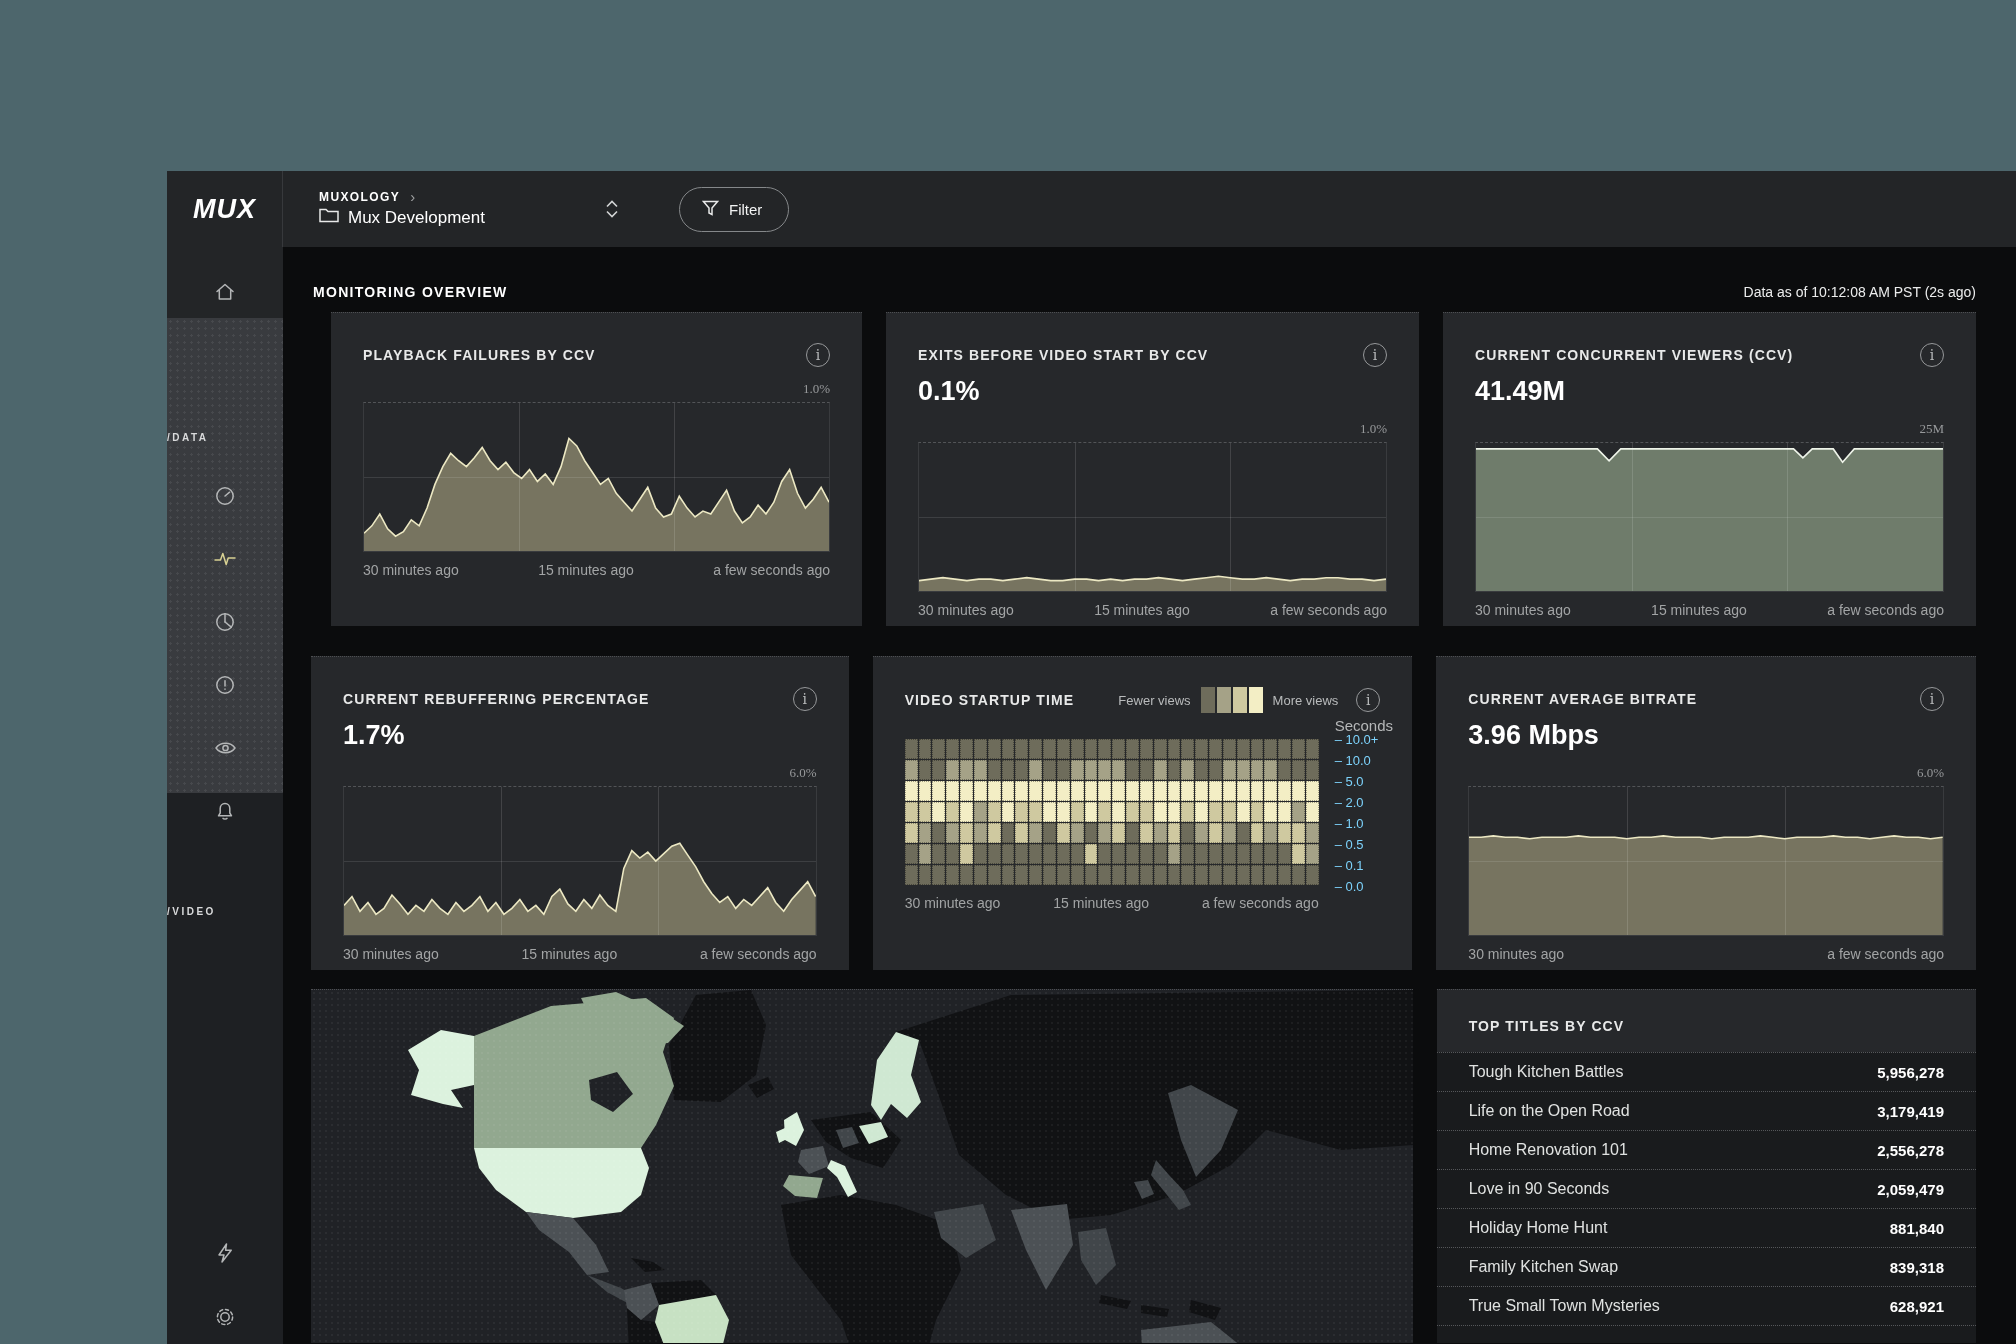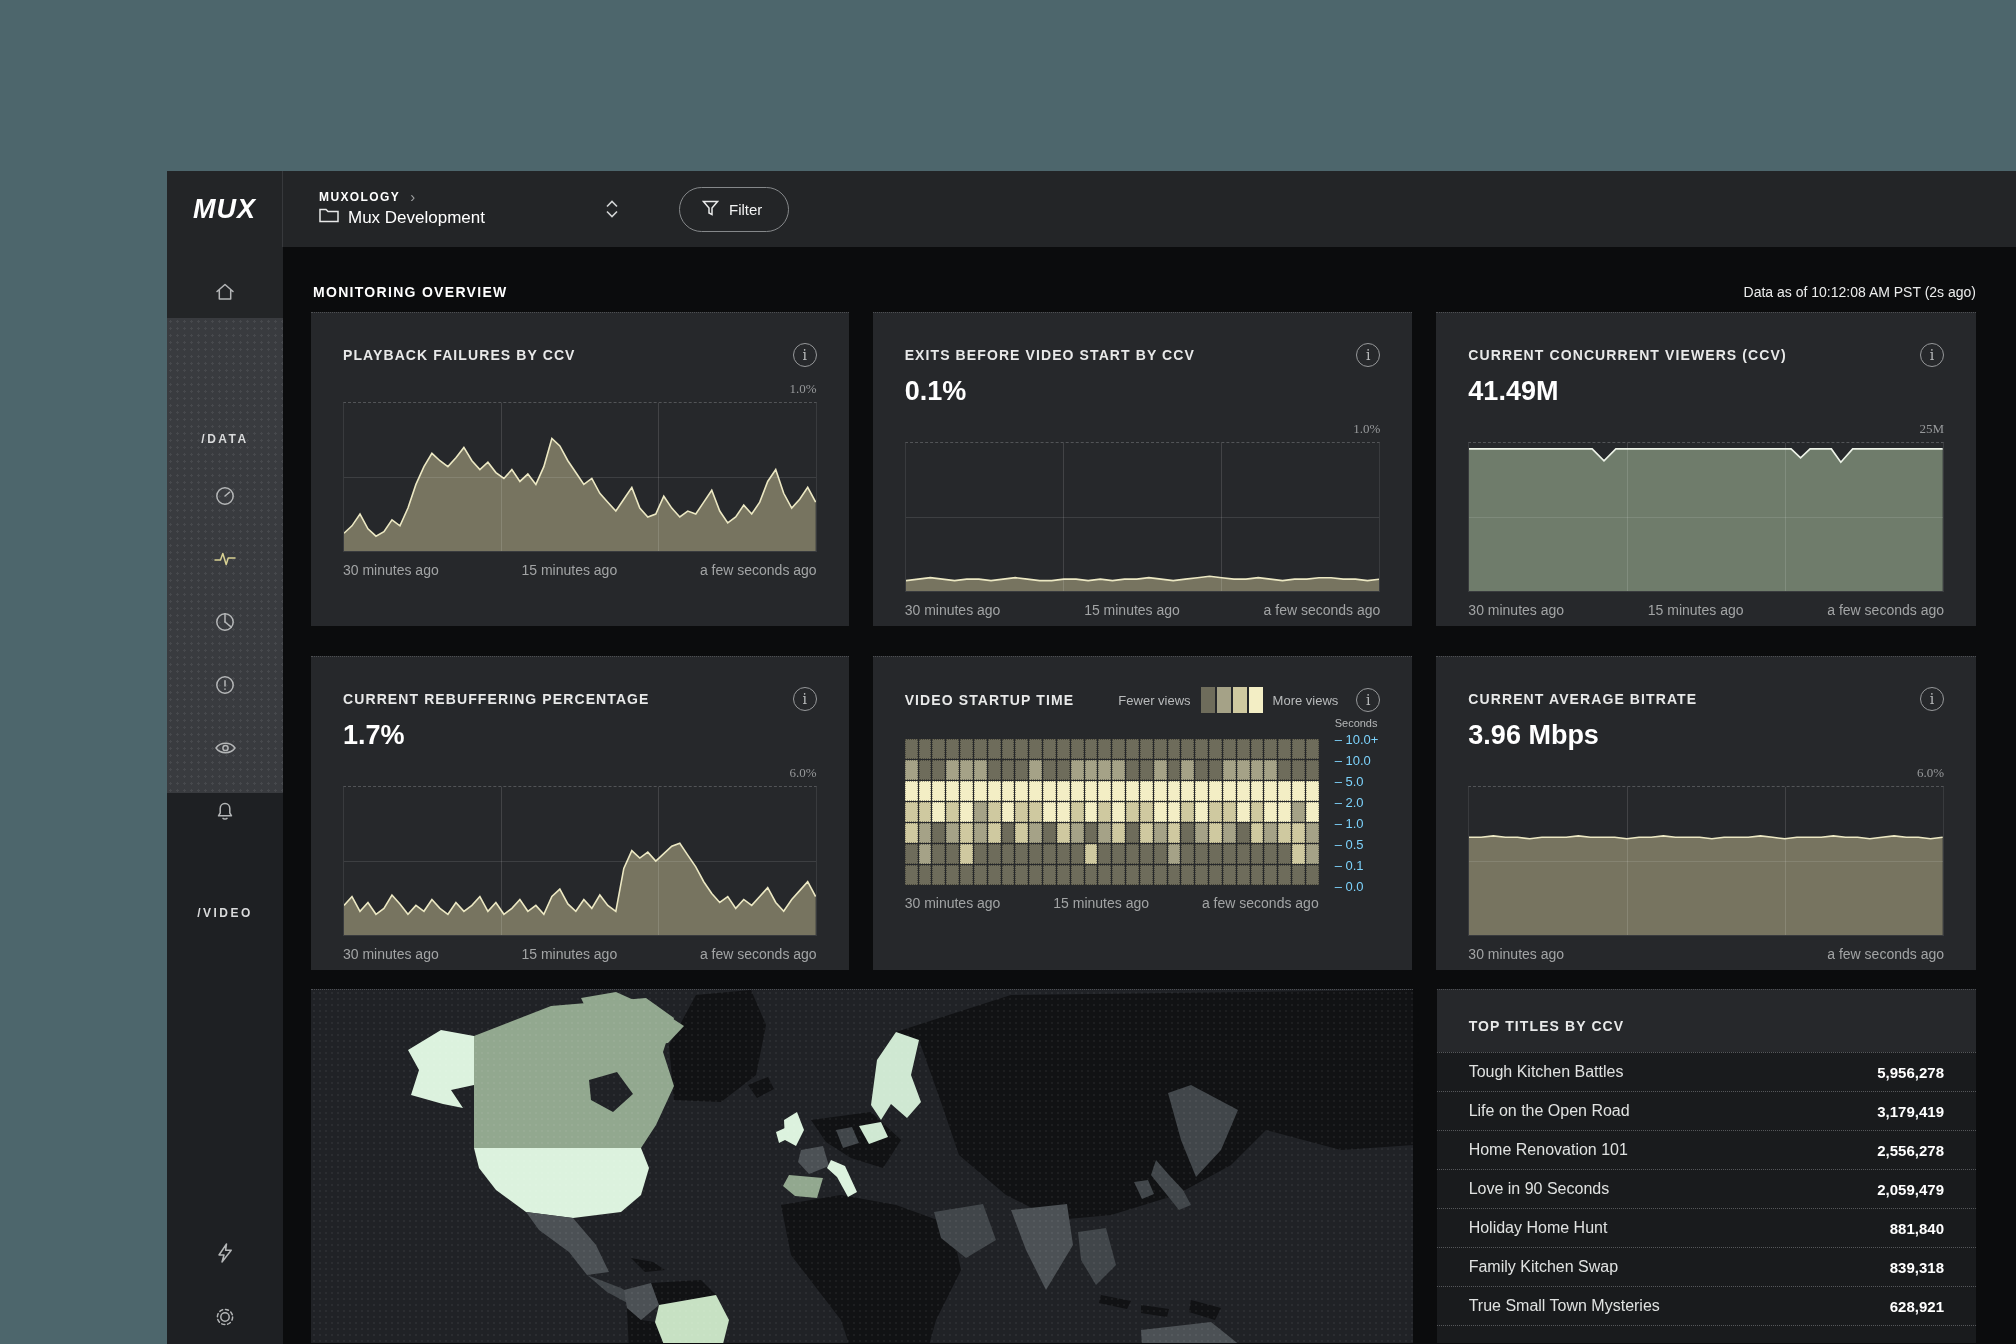--- a/index.html
+++ b/index.html
@@ -18,33 +18,33 @@
   .crumb-proj { display:flex; align-items:center; gap:9px; margin-top:3px; color:#fff; font-size:17px; }
   .updown { margin-left:120px; display:flex; flex-direction:column; gap:2px; cursor:pointer; }
   .filter-btn { margin-left:60px; display:flex; align-items:center; gap:10px; color:#f2f3f3; font-size:15px;
                 border:1px solid #85888a; border-radius:24px; padding:12px 26px 12px 22px; cursor:pointer; }
 
   
   .sidebar { position:absolute; left:0; top:76px; width:116px; bottom:0; background:#1e2023; z-index:4; }
   .side-top { position:absolute; top:0; left:0; right:0; height:71px; background:#232527; }
   .side-data { position:absolute; top:71px; left:0; right:0; height:475px; background:#393b3f;
                background-image:radial-gradient(rgba(255,255,255,.07) 1px, transparent 1.3px); background-size:7px 7px; }
-  .side-label { color:#d9dadb; font-size:12px; font-weight:bold; letter-spacing:2.5px; text-align:center; }
+  .side-label { color:#d9dadb; font-size:10px; font-weight:bold; letter-spacing:2.5px; text-align:left; }
   .icon-btn { position:absolute; left:0; width:116px; display:flex; justify-content:center; cursor:pointer; }
   .icon-btn svg { stroke:#b4b6b7; fill:none; stroke-width:1.5; stroke-linecap:round; stroke-linejoin:round; }
   .icon-btn.active svg { stroke:#d8d193; }
 
   
   .main { position:absolute; left:116px; top:76px; right:0; bottom:0; background:#0b0c0d; overflow:hidden; }
   .page-head { height:65px; display:flex; align-items:flex-end; justify-content:space-between; padding:0 40px 12px 30px; }
   .page-title { color:#fff; font-size:14px; font-weight:bold; letter-spacing:1.3px; }
   .data-asof { color:#eceded; font-size:14px; }
   .grid { padding:0 40px 0 28px; }
   .row { display:flex; gap:24px; }
-  .row1 { margin-bottom:30px; } .row2 { margin-bottom:19px; }
+  .row1 { margin-bottom:30px;margin-left:20px; } .row2 { margin-bottom:19px; }
   .card { background:#26282b; border-top:1px dotted #4d4f52; padding:30px 32px; position:relative; }
   .c1 { width:538px; height:314px; } .c2,.c3 { width:540px; height:314px; }
   .card-title-row { display:flex; align-items:center; }
   .card-title { color:#e8e9e9; font-size:14px; font-weight:bold; letter-spacing:1.1px; }
   .spacer { flex:1; }
   .info { width:24px; height:24px; border:1.5px solid #96989a; border-radius:50%; color:#b9bbbc;
           font-family:"DejaVu Serif", serif; font-size:14px; display:flex; align-items:center; justify-content:center; cursor:pointer; flex-shrink:0;}
   .big-val { color:#fff; font-size:27px; font-weight:bold; margin-top:9px; }
   .val-suffix { color:#c9cbca; font-size:16px; font-weight:normal; margin-left:8px; }
   .ymax { text-align:right; color:#97999b; font-size:13px; margin-top:14px; margin-bottom:5px;font-family:Liberation Serif, serif; }
@@ -56,21 +56,21 @@
 
   
   .legend { display:flex; align-items:center; gap:10px; margin-right:18px; }
   .legend-txt { color:#b9bbbc; font-size:13px; }
   .swatches { display:flex; gap:2px; }
   .swatch { width:14px; height:26px; }
   .heat-wrap { position:relative; margin-top:26px; }
   .heat-grid { display:grid; grid-template-columns:repeat(30,1fr); grid-auto-rows:20px; gap:1px; width:414px; }
   .heat-cell { outline:1px dotted rgba(0,0,0,.35); outline-offset:-1px; }
   .heat-ylab { position:absolute; left:430px; color:#7dd3fc; font-size:13px; white-space:nowrap; }
-  .heat-unit { position:absolute; left:430px; top:-22px; color:#b5b7b8; font-size:11px; }
+  .heat-unit { position:absolute; left:430px; top:-22px; color:#b5b7b8; font-size:15px; }
   .heat-x { width:414px; display:flex; justify-content:space-between; color:#a2a4a5; font-size:14px; margin-top:10px; }
 
   
   .map-card { width:1103px; height:354px; padding:0; overflow:hidden; position:relative; background:#202226; }
   .map-card svg { display:block; }
   .map-dots { position:absolute; inset:0; background-image:radial-gradient(rgba(255,255,255,.05) 1px, transparent 1.2px); background-size:6px 6px; pointer-events:none; }
   .titles-card { width:540px; height:354px; padding:28px 0 0 0; overflow:hidden; }
   .tt-title { color:#e8e9e9; font-size:14px; font-weight:bold; letter-spacing:1.1px; padding:0 32px; }
   .tt-list { margin-top:18px; }
   .tt-row { height:39px; display:flex; align-items:center; justify-content:space-between; padding:0 32px;

